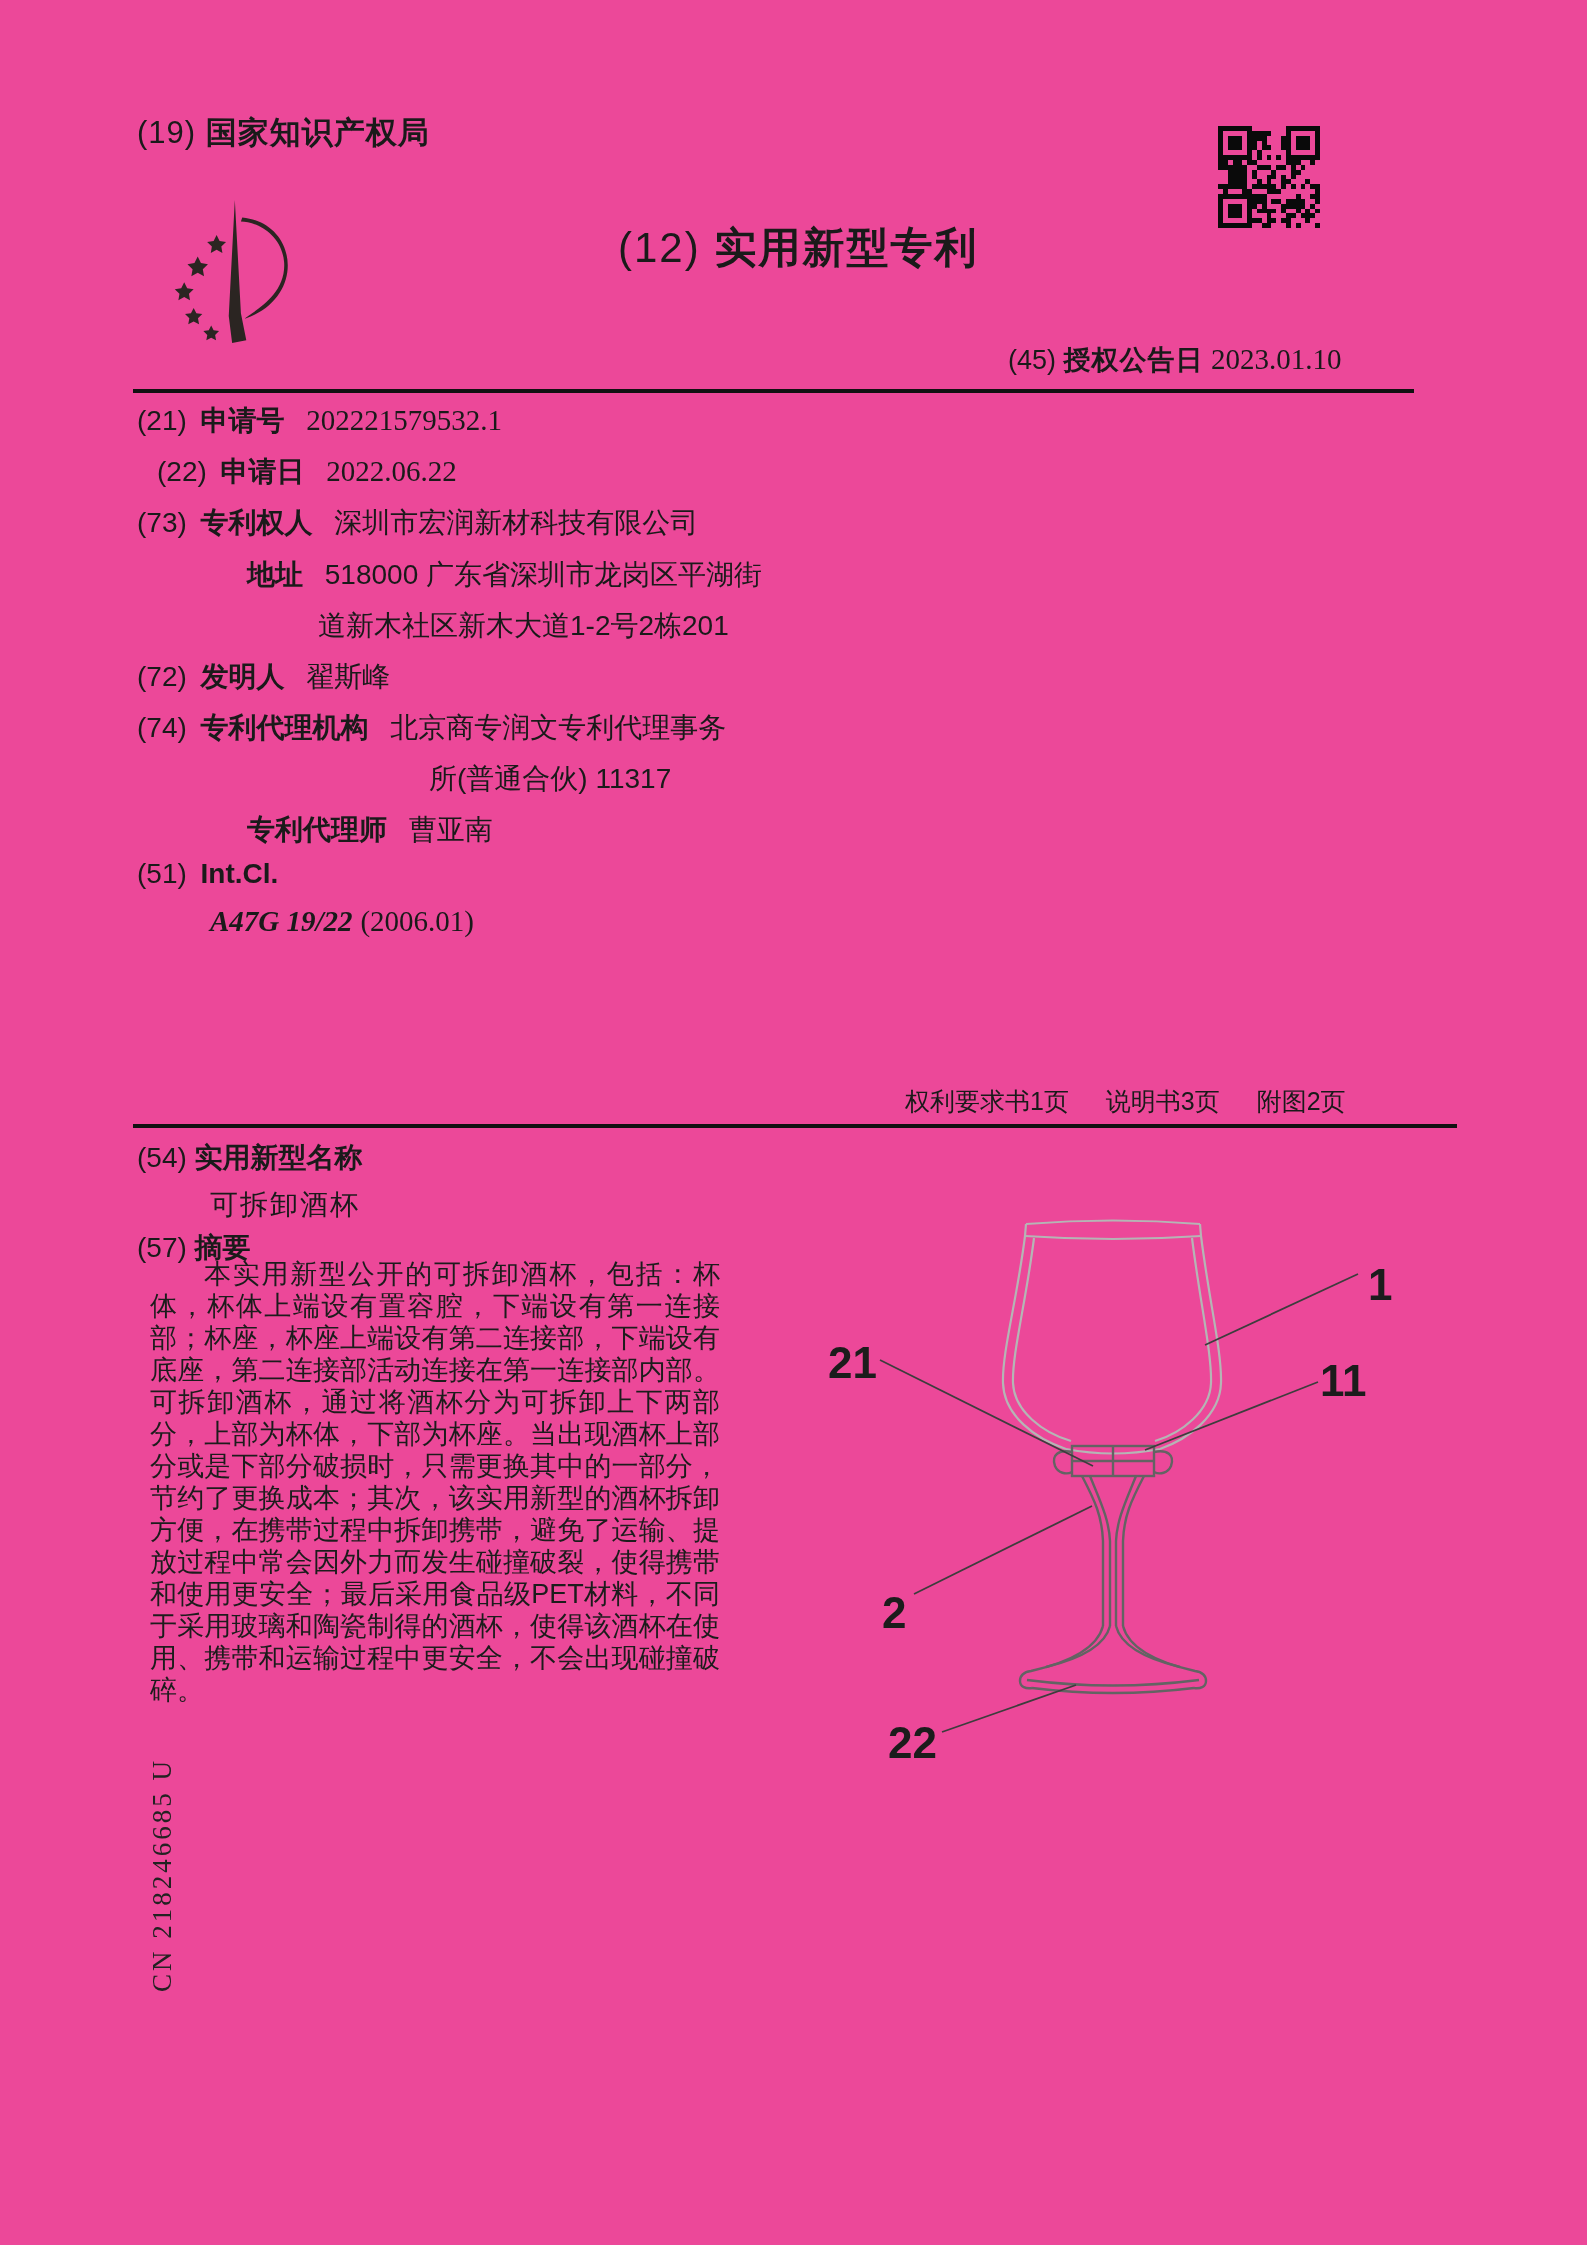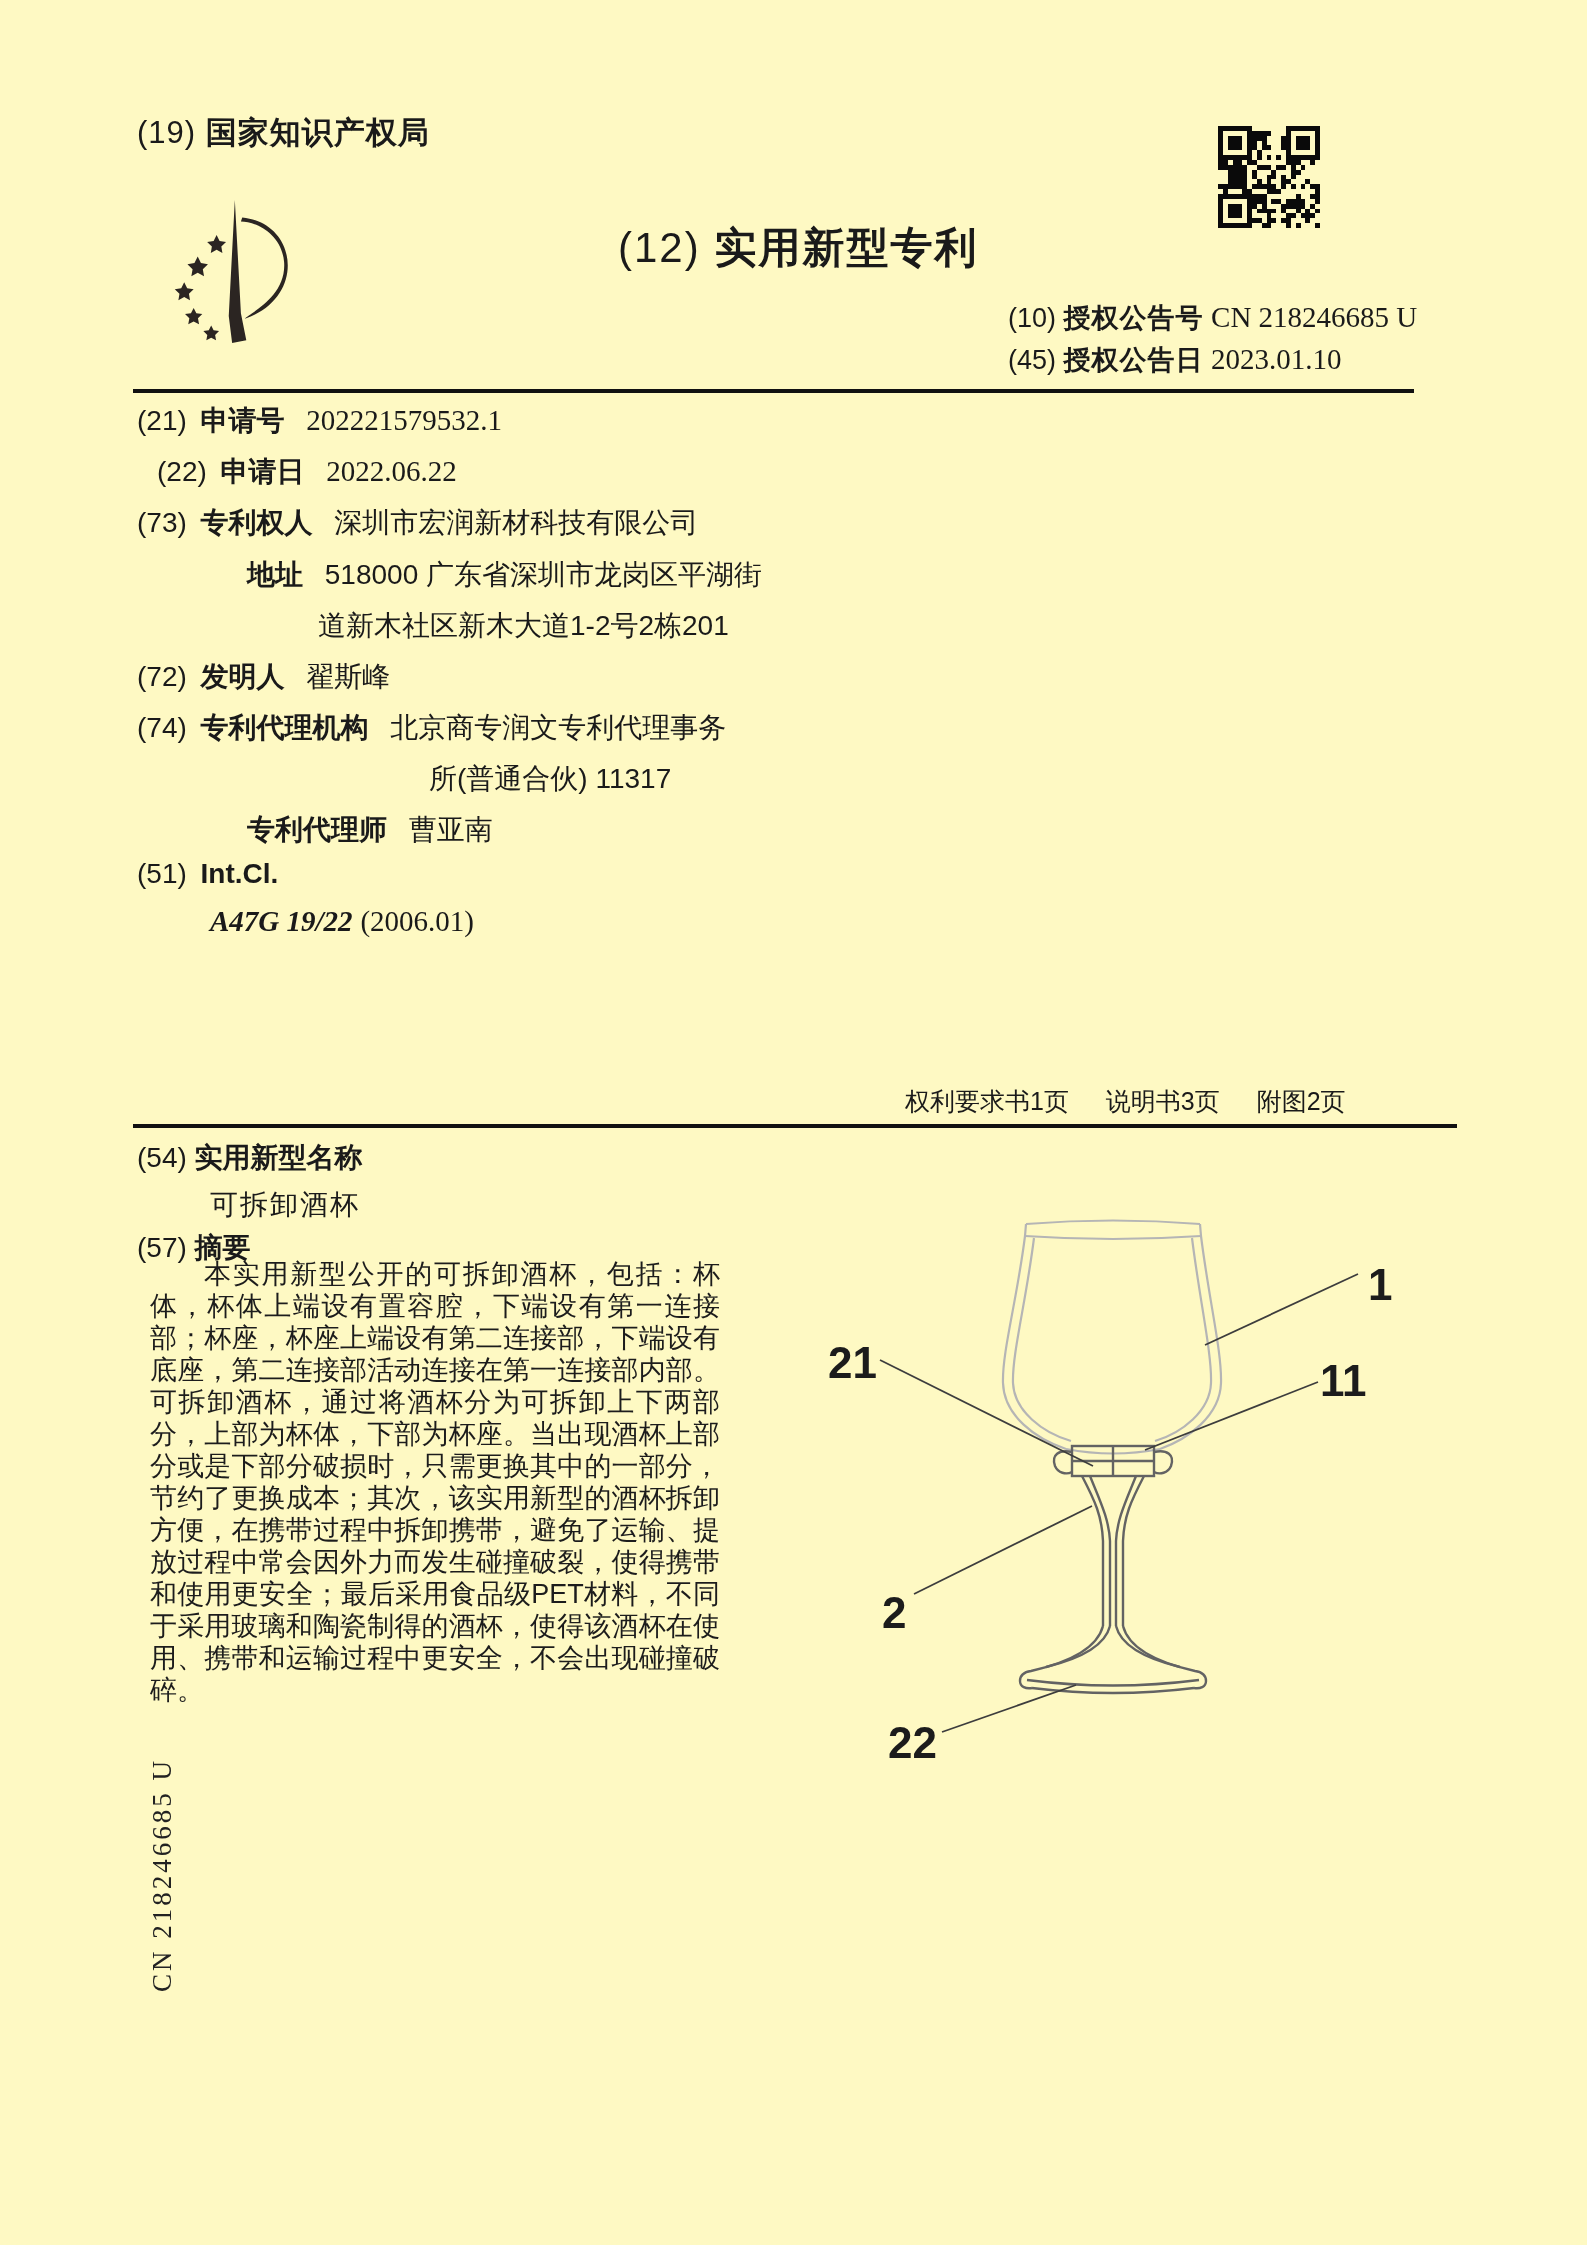--- a/index.html
+++ b/index.html
@@ -1,17 +1,17 @@
 <!DOCTYPE html>
 <html><head>
 <meta charset="utf-8">
 <style>
   html,body{margin:0;padding:0;background:#e8e8e8;}
   #page{
-    position:relative;width:1587px;height:2245px;background:#fef9c3;
+    position:relative;width:1587px;height:2245px;background:#ec4899;
     font-family:"Liberation Sans","DejaVu Sans",sans-serif;color:#1a1a1a;
     overflow:hidden;margin:0 auto;
   }
   .abs{position:absolute;}
   .num{font-weight:400;}
   .lbl{font-weight:700;}
   
   .h19{left:137px;top:112px;font-size:31px;font-weight:600;letter-spacing:1px;}
   .h12{left:618px;top:220px;font-size:42px;font-weight:600;letter-spacing:2px;}
   .publine{left:1008px;font-size:27px;white-space:nowrap;}
@@ -524,25 +524,20 @@
         <div class="c f"></div>
         <div class="c"></div>
         <div class="c f"></div>
         <div class="c"></div>
         <div class="c"></div>
         <div class="c"></div>
         <div class="c f"></div>
       </div>
   </div>
 
-  <div class="abs publine pub10">
-    <span class="num">(10)</span>
-    <span class="lbl">授权公告号</span>
-    <span class="valnum">CN 218246685 U</span>
-  </div>
   <div class="abs publine pub45">
     <span class="num">(45)</span>
     <span class="lbl">授权公告日</span>
     <span class="valnum">2023.01.10</span>
   </div>
 
   <div class="abs rule rule1"></div>
 
   <div class="abs row" style="top:402px;">
     <span class="num">(21)</span>

